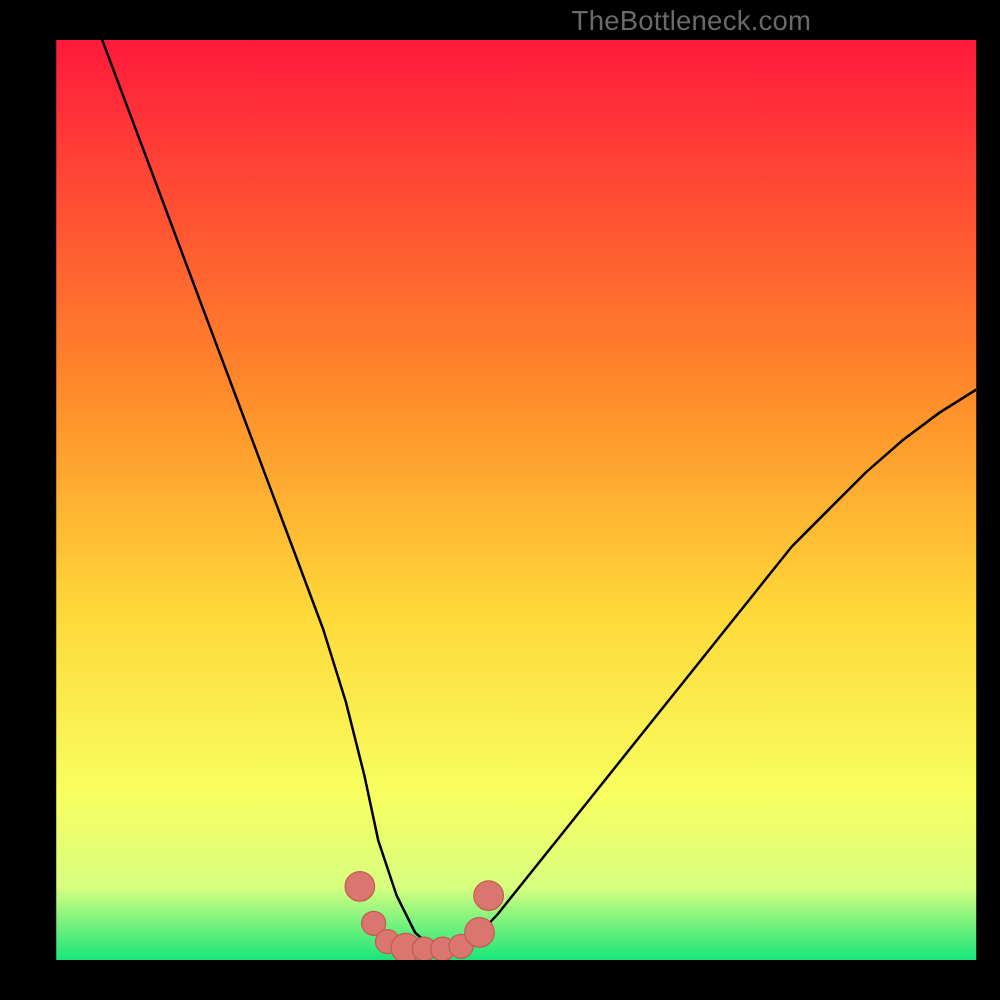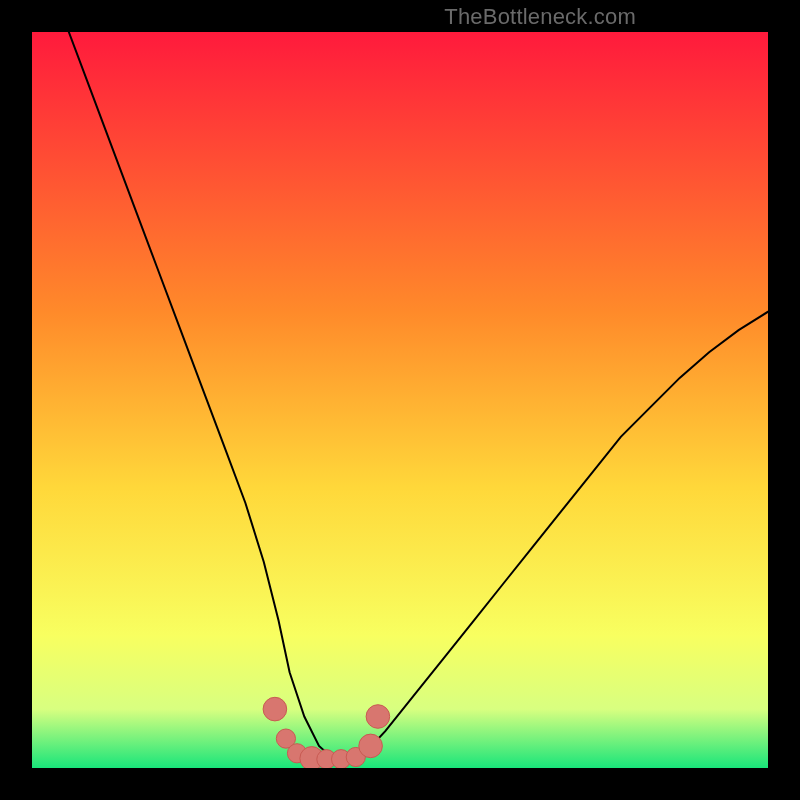--- a/index.html
+++ b/index.html
@@ -8,20 +8,21 @@
     width: 800px;
     height: 800px;
     overflow: hidden;
     background: #000000;
     font-family: Arial, Helvetica, sans-serif;
   }
   .canvas-wrap {
     position: relative;
     width: 648px;
     height: 800px;
+    margin-left: 13px;
   }
   svg {
     display: block;
   }
   .watermark {
     position: absolute;
     top: 4px;
     right: 12px;
     color: #6a6a6a;
     font-size: 22px;

